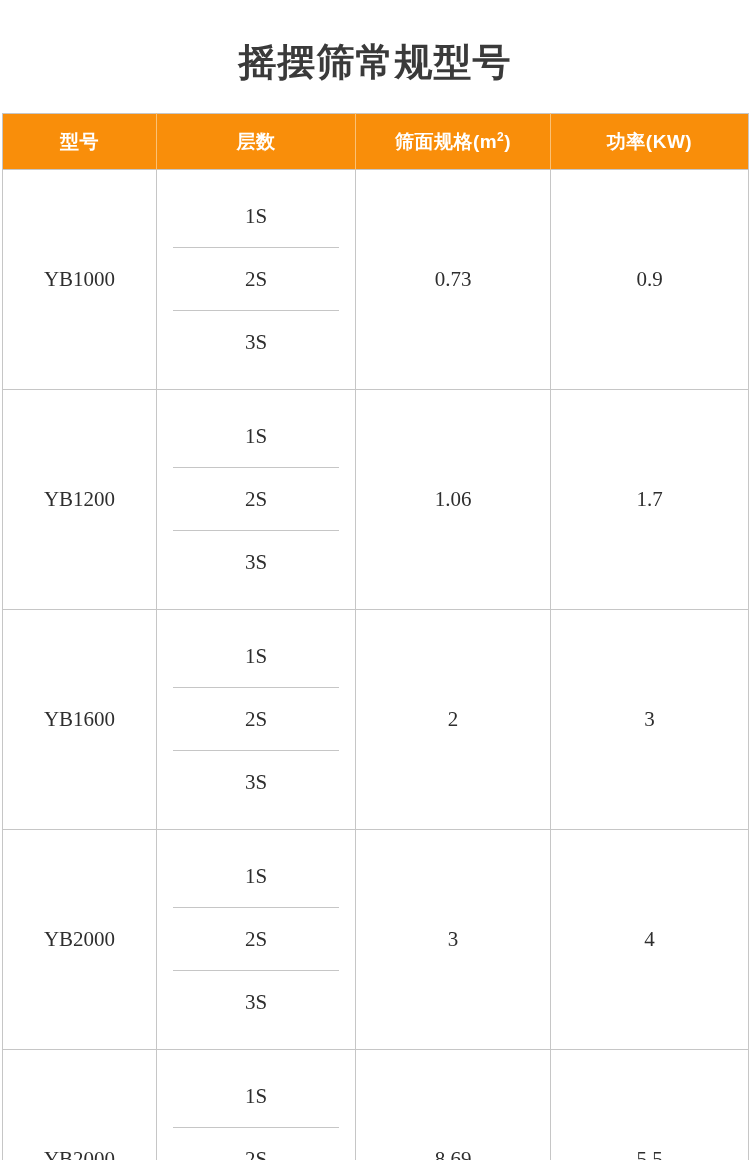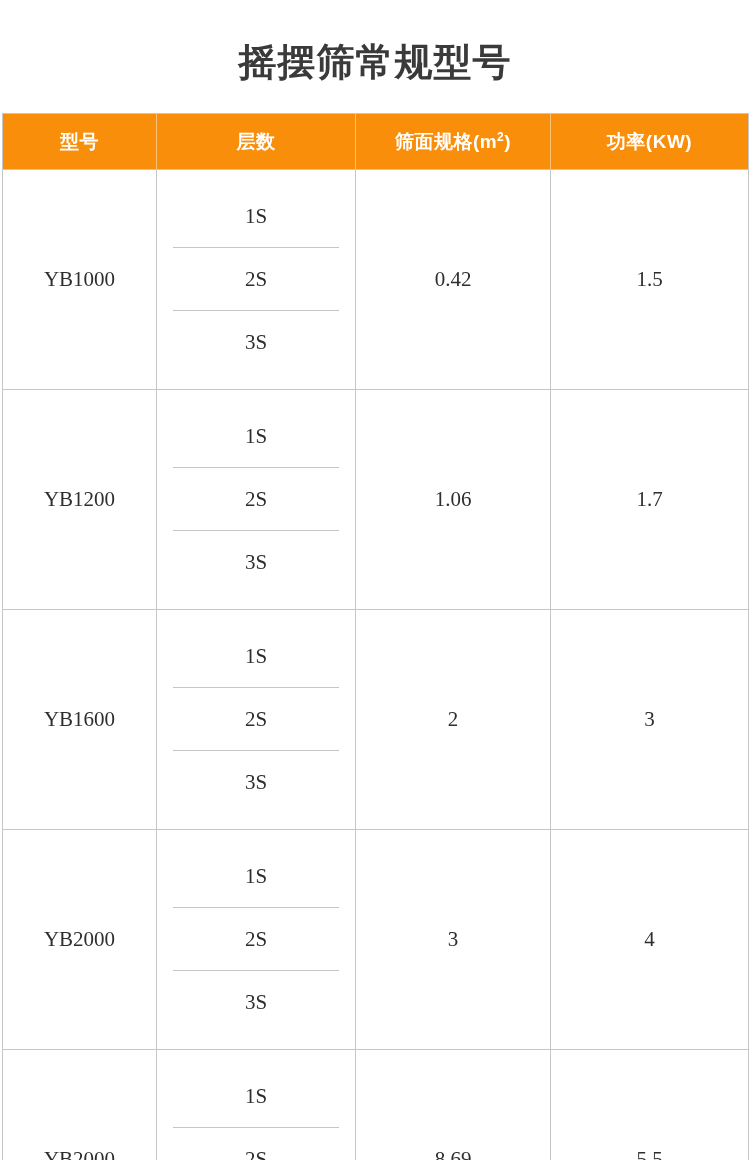--- a/index.html
+++ b/index.html
@@ -143,22 +143,22 @@
     <tbody id="table-body">
         <tr class="group-row">
           <td class="merged">YB1000</td>
           <td class="layer-cell">
             <div class="layer-stack">
               <div class="layer-item">1S</div>
               <div class="layer-item">2S</div>
               <div class="layer-item">3S</div>
             </div>
           </td>
-          <td class="merged">0.42</td>
-          <td class="merged">1.5</td>
+          <td class="merged">0.73</td>
+          <td class="merged">0.9</td>
         </tr>
         <tr class="group-row">
           <td class="merged">YB1200</td>
           <td class="layer-cell">
             <div class="layer-stack">
               <div class="layer-item">1S</div>
               <div class="layer-item">2S</div>
               <div class="layer-item">3S</div>
             </div>
           </td>

